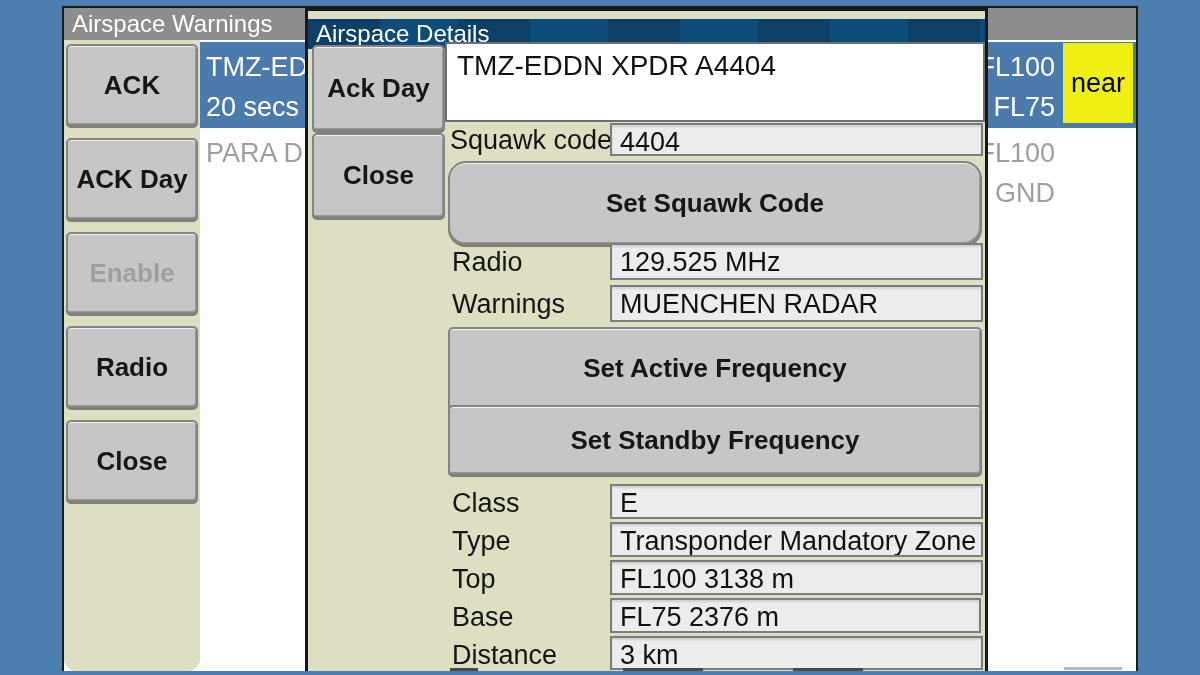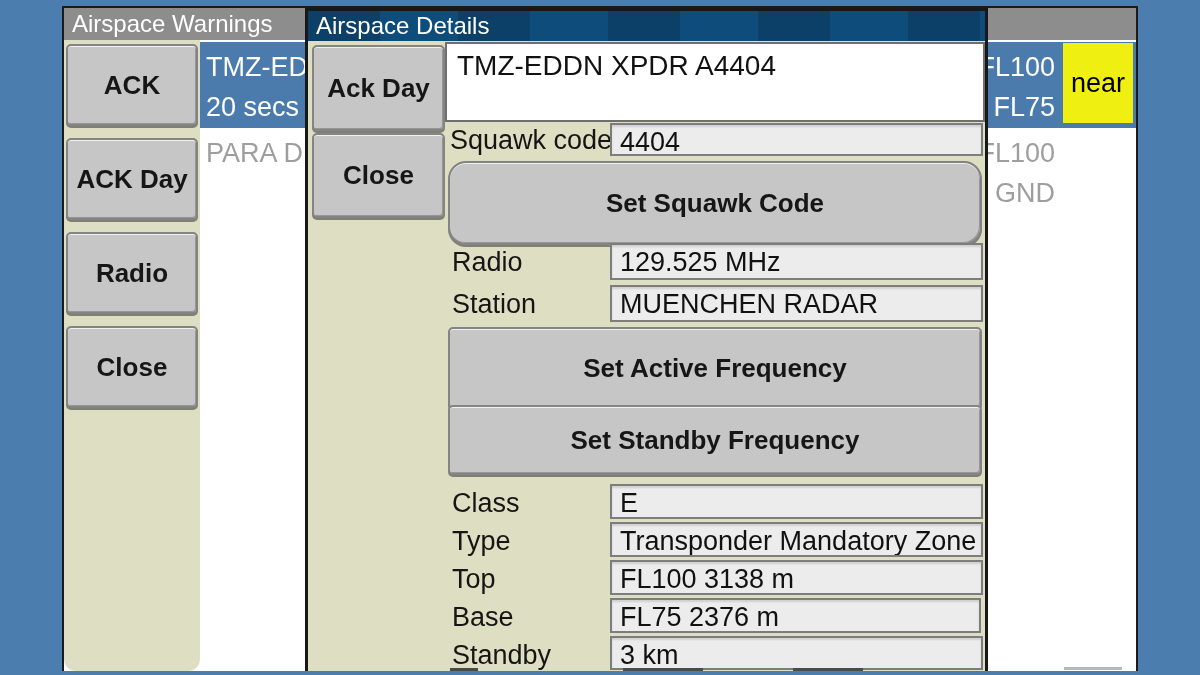--- a/index.html
+++ b/index.html
@@ -84,21 +84,21 @@
     background:#b8b8b8;
   }
 
   
   .details {
     position:absolute; left:305px; top:8px; width:683px; height:663px;
     border:3px solid #181818; border-bottom:none;
     background:#dedec2;
   }
   .details .titlebar {
-    position:absolute; left:0; top:0; right:0; height:30px;
+    position:absolute; left:0; top:8px; right:0; height:30px;
     background-color:#0e4c7b;
     background-image:repeating-linear-gradient(90deg, rgba(0,0,0,.16) 0 72px, rgba(0,0,0,0) 72px 150px);
     color:#fff; font-size:24px; line-height:29px; padding-left:8px;
   }
   .details .side-btn { position:absolute; left:4px; width:133px; }
   .details .header-box {
     position:absolute; left:137px; top:31px; right:0; height:80px;
     background:#fff; border:2px solid #6f6f6f;
     font-size:28px; padding:6px 0 0 10px;
     white-space:nowrap; overflow:hidden;
@@ -110,20 +110,21 @@
 </style>
 </head>
 <body>
 
 <div class="warnings">
   <div class="titlebar">Airspace Warnings</div>
   <div class="content">
     <div class="sidecol">
       <div class="btn">ACK</div>
       <div class="btn">ACK Day</div>
+      <div class="btn disabled">Enable</div>
       <div class="btn">Radio</div>
       <div class="btn">Close</div>
     </div>
     <div class="list">
       <div class="wrow hl">
         <div class="wname">
           <div>TMZ-EDD</div>
           <div>20 secs v</div>
         </div>
         <div class="wlevels">
@@ -156,37 +157,37 @@
 
   <div class="header-box">TMZ-EDDN XPDR A4404</div>
 
   <div class="flabel" style="left:142px;top:112px;">Squawk code</div>
   <div class="field" style="left:302px;top:112px;right:2px;height:33px;">4404</div>
 
   <div class="btn action-btn" style="top:150px;height:84px;border-radius:18px;">Set Squawk Code</div>
 
   <div class="flabel" style="left:144px;top:234px;">Radio</div>
   <div class="field" style="left:302px;top:232px;right:2px;height:37px;">129.525 MHz</div>
-  <div class="flabel" style="left:144px;top:276px;">Station</div>
+  <div class="flabel" style="left:144px;top:276px;">Warnings</div>
   <div class="field" style="left:302px;top:274px;right:2px;height:37px;">MUENCHEN RADAR</div>
 
   <div class="btn action-btn" style="top:316px;height:82px;">Set Active Frequency</div>
   <div class="btn action-btn" style="top:394px;height:70px;">Set Standby Frequency</div>
 
   <div class="flabel" style="left:144px;top:475px;">Class</div>
   <div class="field" style="left:302px;top:473px;right:2px;height:35px;">E</div>
 
   <div class="flabel" style="left:144px;top:513px;">Type</div>
   <div class="field" style="left:302px;top:511px;right:2px;height:35px;">Transponder Mandatory Zone</div>
 
   <div class="flabel" style="left:144px;top:551px;">Top</div>
   <div class="field" style="left:302px;top:549px;right:2px;height:35px;">FL100 3138 m</div>
 
   <div class="flabel" style="left:144px;top:589px;">Base</div>
   <div class="field" style="left:302px;top:587px;right:4px;height:35px;">FL75 2376 m</div>
 
-  <div class="flabel" style="left:144px;top:627px;">Standby</div>
+  <div class="flabel" style="left:144px;top:627px;">Distance</div>
   <div class="field" style="left:302px;top:625px;right:2px;height:34px;">3 km</div>
 
   <div class="hint-dash" style="left:142px;width:28px;"></div>
   <div class="hint-dash" style="left:315px;width:80px;"></div>
   <div class="hint-dash" style="left:485px;width:70px;"></div>
 </div>
 
 </body></html>

